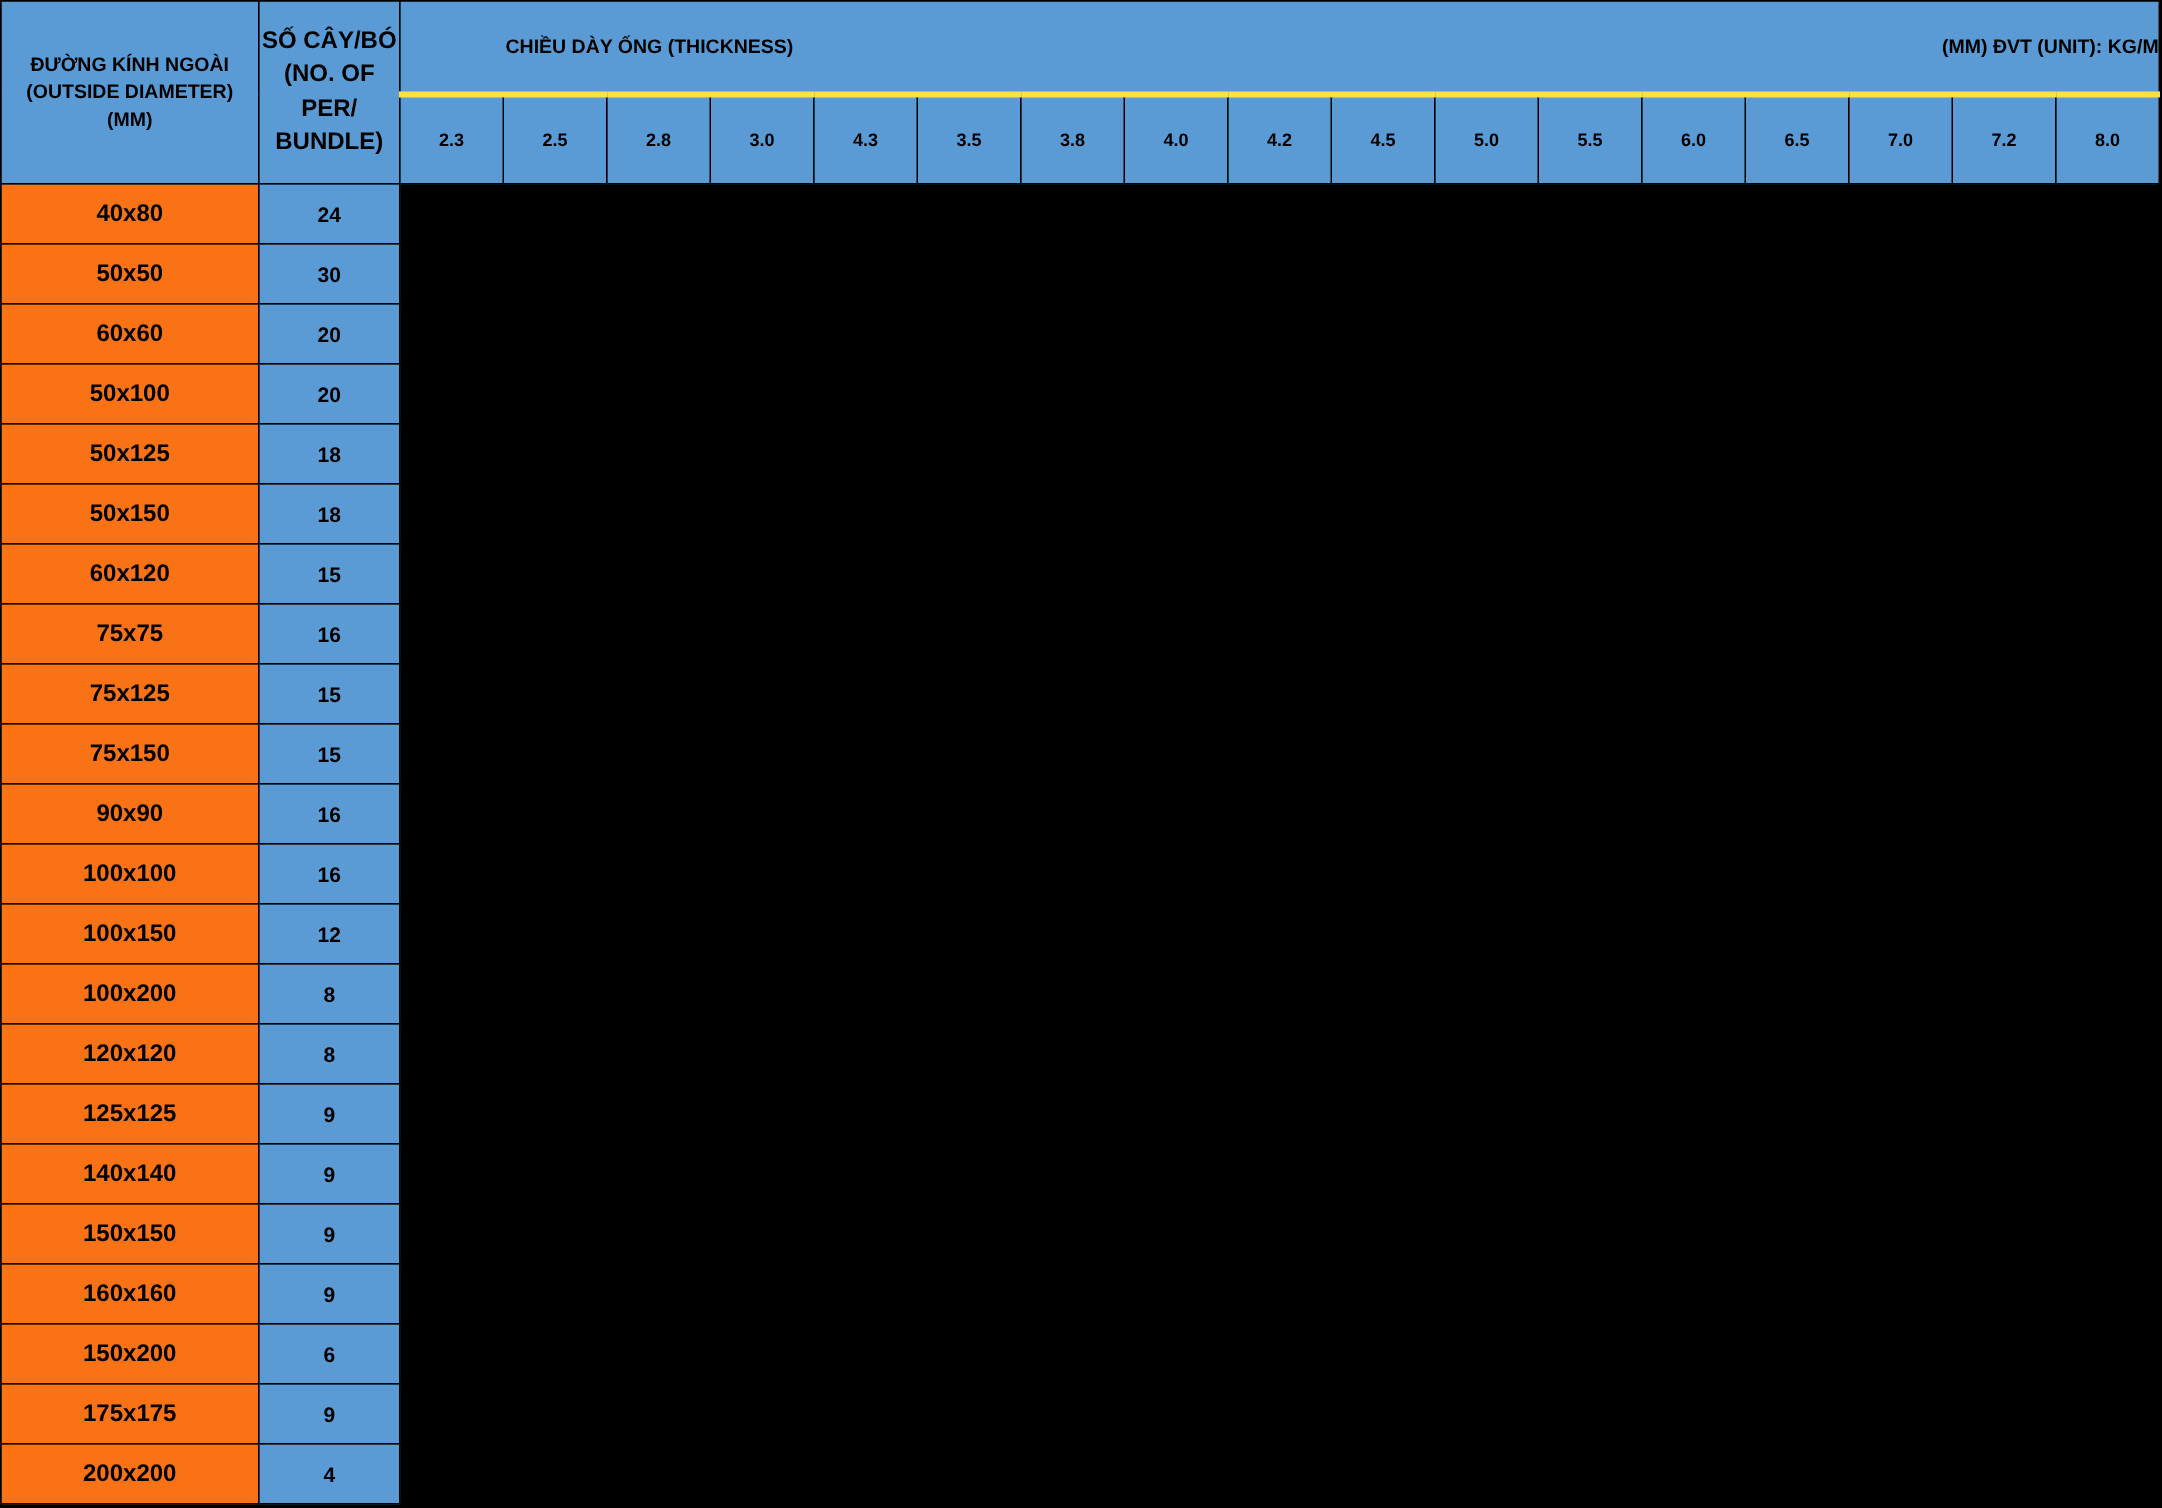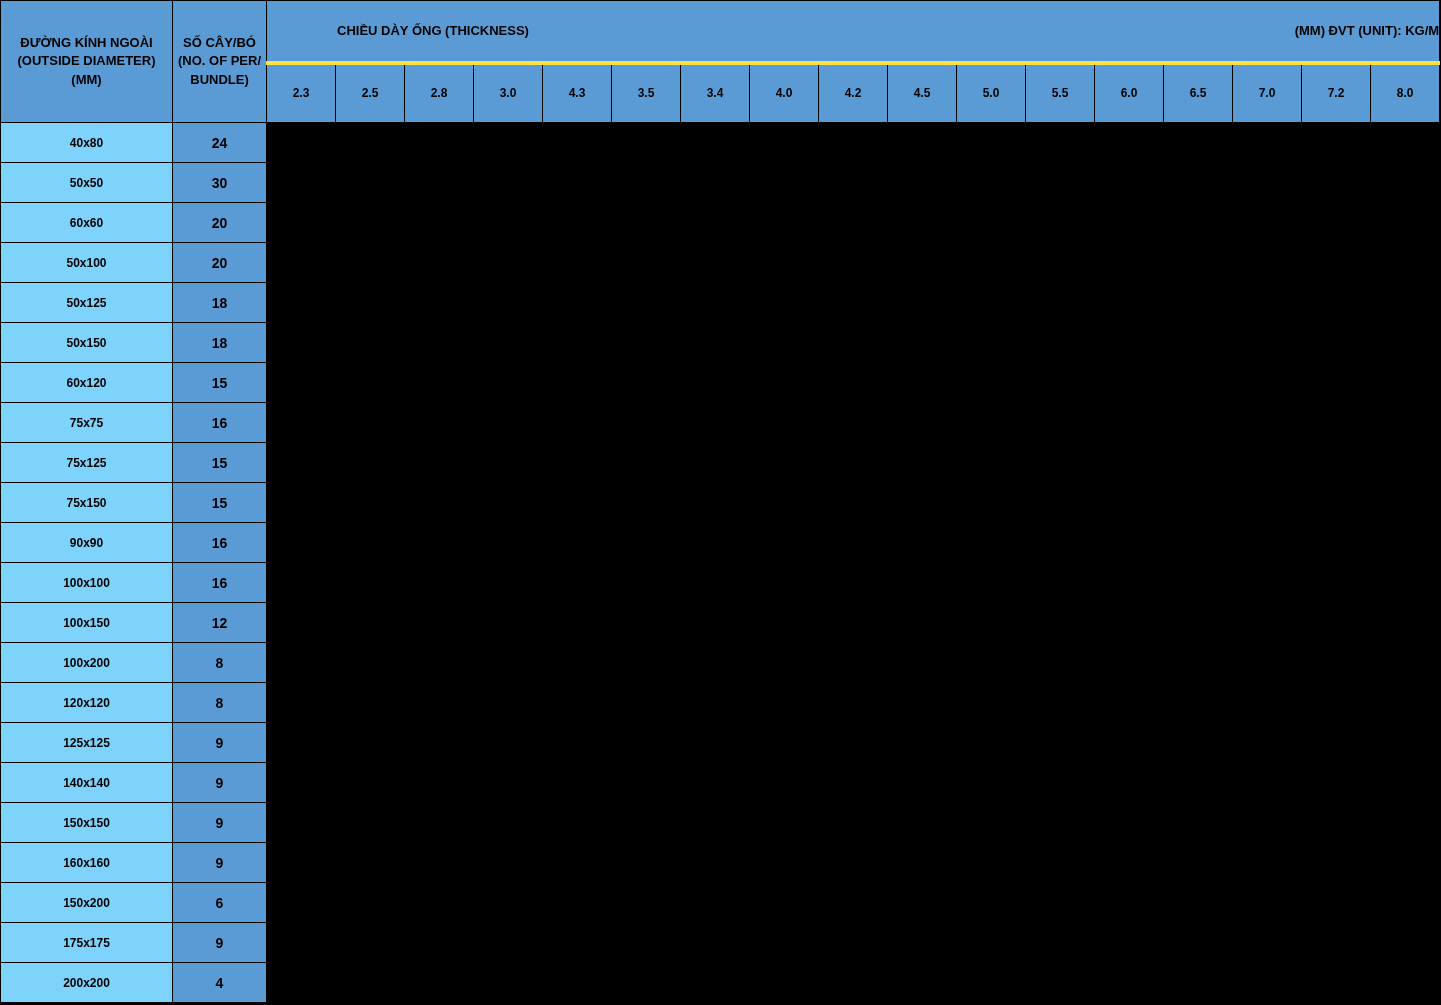--- a/index.html
+++ b/index.html
@@ -33,21 +33,21 @@
     width: 172px;
     line-height: 1.4;
     text-transform: uppercase;
     font-size: 13px;
   }
   .hdr-bundle {
     background: #5a9bd5;
     width: 94px;
     line-height: 1.4;
     text-transform: uppercase;
-    font-size: 13px;
+    font-size: 16px;
   }
   .hdr-thick-row {
     background: #5a9bd5;
     height: 62px;
     text-transform: uppercase;
     font-size: 13px;
   }
   .hdr-thick-left {
     text-align: right;
     padding-left: 70px;
@@ -56,23 +56,23 @@
     text-align: right;
   }
   .hdr-thick-val {
     background: #5a9bd5;
     height: 60px;
     font-size: 12px;
     width: 69px;
     border-top: 4px solid #fde047;
   }
   .row-od {
-    background: #7dd3fc;
+    background: #f97316;
     height: 40px;
-    font-size: 12px;
+    font-size: 16px;
   }
   .row-bundle {
     background: #5a9bd5;
     height: 40px;
     font-size: 14px;
     text-align: center;
   }
   .row-data {
     background: #000;
     height: 40px;
@@ -120,21 +120,21 @@
         </div>
       </th>
     </tr>
     <tr id="thick-row">
           <th class="hdr-thick-val">2.3</th>
           <th class="hdr-thick-val">2.5</th>
           <th class="hdr-thick-val">2.8</th>
           <th class="hdr-thick-val">3.0</th>
           <th class="hdr-thick-val">4.3</th>
           <th class="hdr-thick-val">3.5</th>
-          <th class="hdr-thick-val">3.4</th>
+          <th class="hdr-thick-val">3.8</th>
           <th class="hdr-thick-val">4.0</th>
           <th class="hdr-thick-val">4.2</th>
           <th class="hdr-thick-val">4.5</th>
           <th class="hdr-thick-val">5.0</th>
           <th class="hdr-thick-val">5.5</th>
           <th class="hdr-thick-val">6.0</th>
           <th class="hdr-thick-val">6.5</th>
           <th class="hdr-thick-val">7.0</th>
           <th class="hdr-thick-val">7.2</th>
           <th class="hdr-thick-val">8.0</th>

